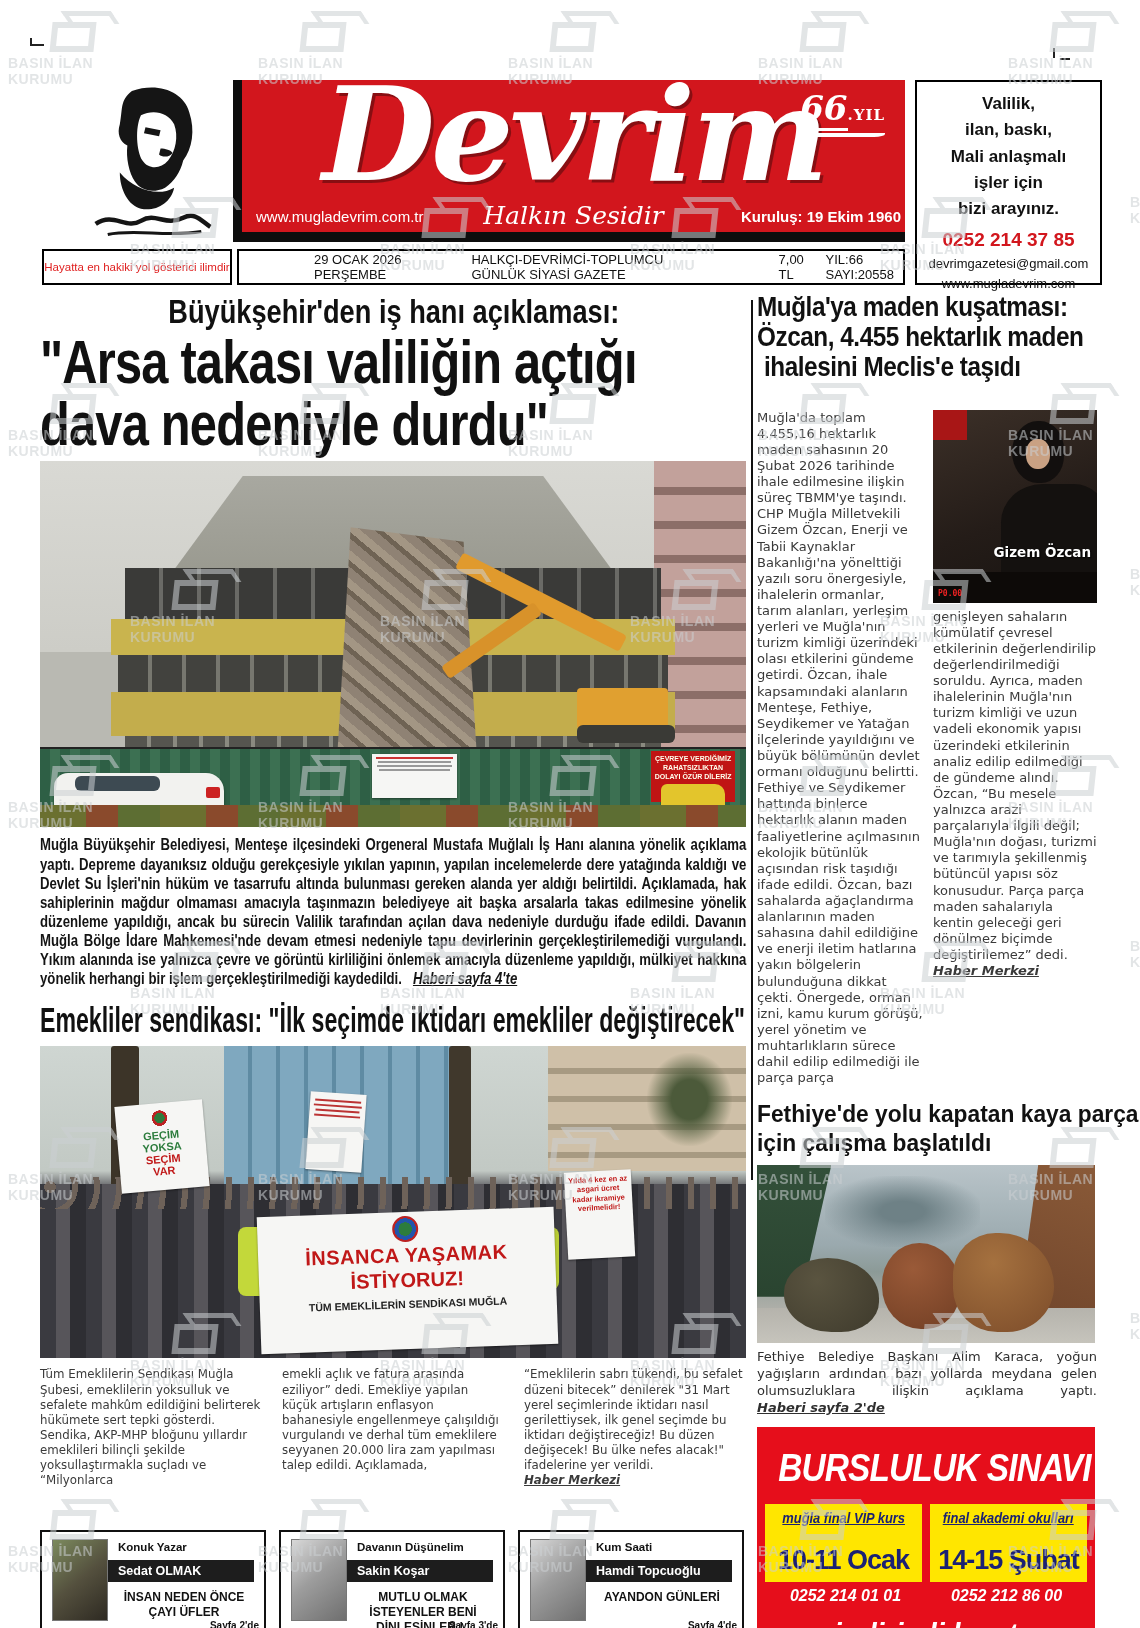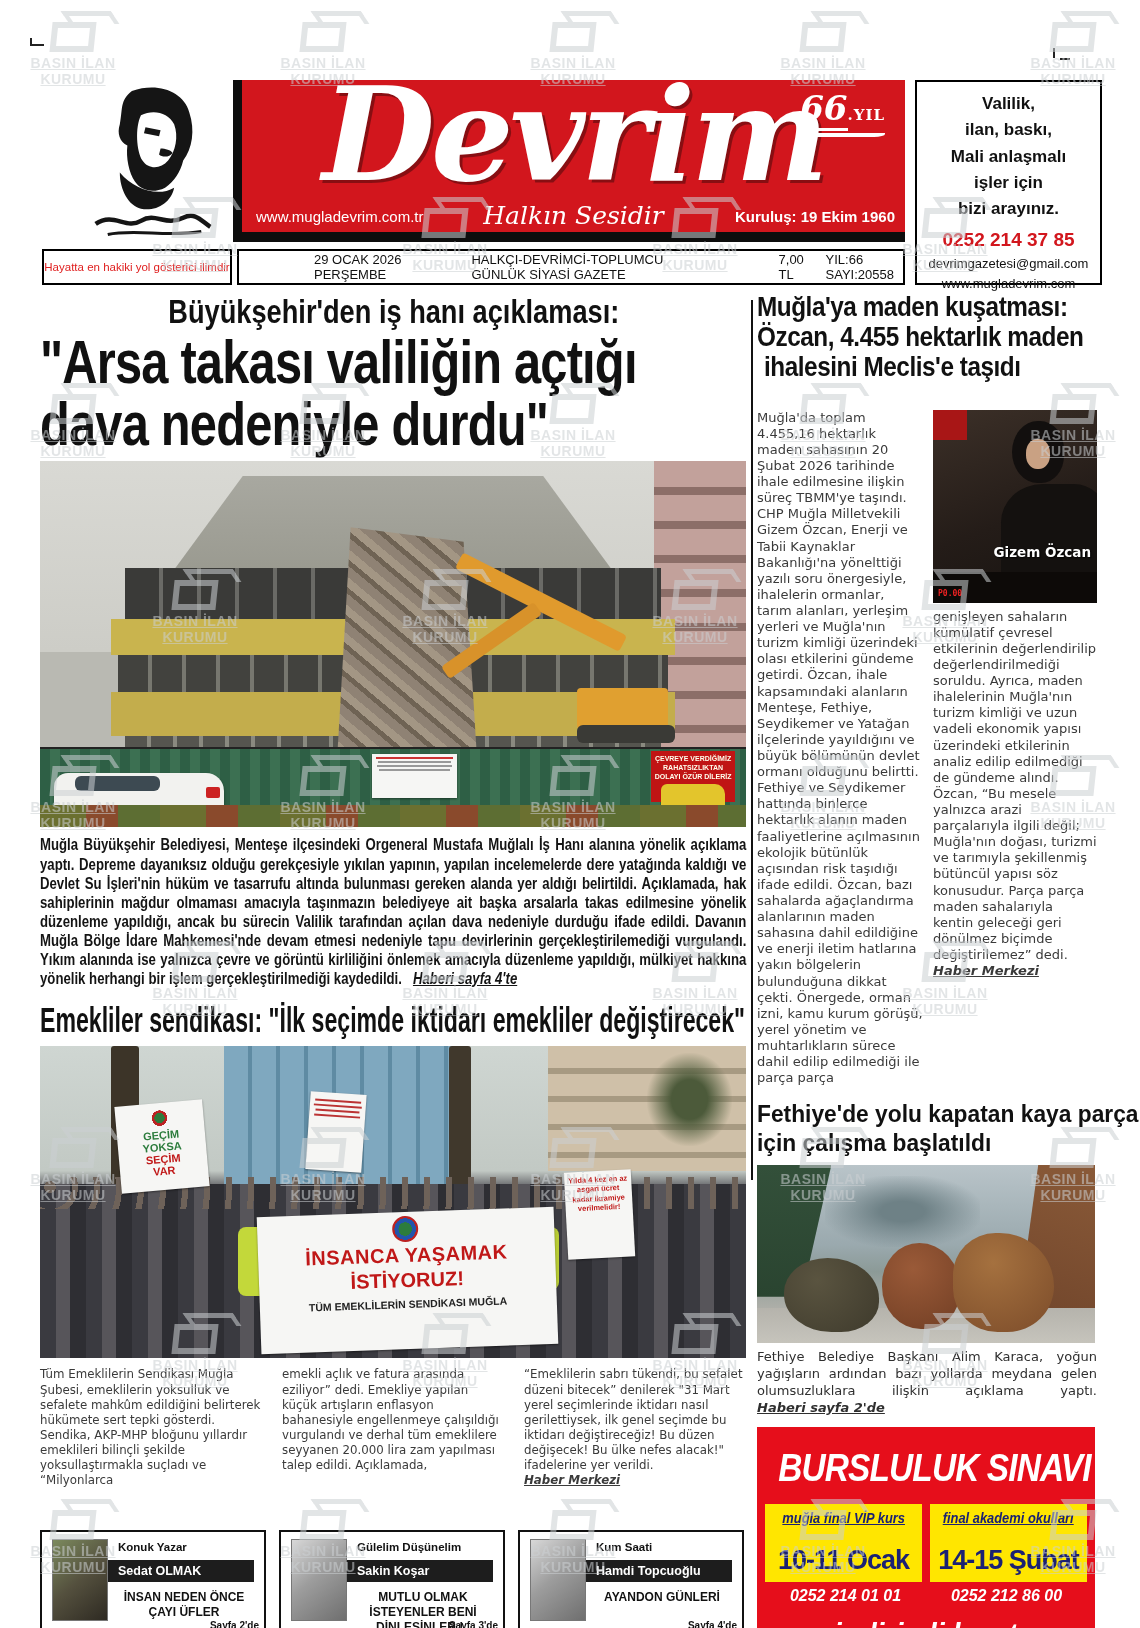--- a/index.html
+++ b/index.html
@@ -5,43 +5,43 @@
   :root{
     --masthead_red:#d2161d; --ad_red:#e60e1b; --ad_yellow:#ffe600; --ad_navy:#1b2173;
     --ink:#111111; --body_gray:#333333; --wm_gray:#ccd0d3;
   }
   *{margin:0;padding:0;box-sizing:border-box;}
   html,body{background:#e8e8e8;}
   .page{position:relative;width:1140px;height:1628px;background:#ffffff;margin:0 auto;
     overflow:hidden;font-family:"Liberation Sans",sans-serif;color:var(--ink);}
   
   #wm-layer{position:absolute;inset:0;z-index:9;pointer-events:none;opacity:.55;}
-  .wm{position:absolute;width:130px;text-align:center;color:var(--wm_gray);
-    font-weight:bold;font-size:14px;line-height:1.15;letter-spacing:.5px;text-decoration:underline;}
+  .wm{position:absolute;width:130px;color:var(--wm_gray);
+    font-weight:bold;font-size:14px;line-height:1.15;letter-spacing:.5px;}
   .wm-cube{width:44px;height:30px;border:6px solid var(--wm_gray);margin:14px auto 3px;
     position:relative;transform:skewX(-6deg);}
   .wm-cube::after{content:"";position:absolute;left:6px;top:-17px;width:40px;height:8px;
     border:5px solid var(--wm_gray);border-bottom:none;transform:skewX(38deg);}
   
   .crop{position:absolute;background:#222;}
   
   .ataturk{position:absolute;left:72px;top:82px;width:156px;height:166px;}
   .masthead{position:absolute;left:233px;top:80px;width:672px;height:162px;
     background:var(--masthead_red);border-left:9px solid #0d0d0d;border-bottom:10px solid #0d0d0d;}
   .mast-title{position:absolute;left:0;right:0;top:-22px;text-align:center;
     font-family:"DejaVu Serif",serif;font-style:italic;font-weight:bold;font-size:130px;
     color:#fff;text-shadow:3px 3px 0 rgba(0,0,0,.35);letter-spacing:-4px;}
   .badge66{position:absolute;right:20px;top:8px;color:#fff;font-family:"DejaVu Serif",serif;}
   .badge66 .n{font-size:34px;font-style:italic;font-weight:bold;border-bottom:3px solid #fff;}
   .badge66 .s{font-size:15px;font-weight:bold;letter-spacing:1px;text-align:center;}
   .badge-swoosh{height:6px;border-bottom:4px solid #fff;border-radius:0 0 60%/14px 14px;margin-top:3px;}
   .mast-web{position:absolute;left:14px;bottom:7px;color:#fff;font-size:15px;}
   .mast-slogan{position:absolute;left:0;right:0;bottom:2px;text-align:center;color:#fff;
     font-family:"DejaVu Serif",serif;font-style:italic;font-size:25px;}
-  .mast-founded{position:absolute;right:10px;bottom:7px;color:#fff;font-size:15px;font-weight:bold;}
+  .mast-founded{position:absolute;right:4px;bottom:7px;color:#fff;font-size:15px;font-weight:bold;}
   .contact-box{position:absolute;left:915px;top:80px;width:187px;height:205px;border:2px solid #000;
     background:#fff;text-align:center;padding-top:9px;line-height:1.55;}
   .contact-box .b{font-weight:bold;font-size:17px;}
   .contact-box .phone{color:#d2161d;font-weight:bold;font-size:19px;margin-top:2px;}
   .contact-box .sm{font-size:13px;line-height:1.5;}
   .motto-box{position:absolute;left:42px;top:249px;width:190px;height:36px;border:2px solid #000;
     background:#fff;display:flex;align-items:center;justify-content:center;}
   .motto-box span{color:#e02020;font-size:11.5px;}
   .dateline{position:absolute;left:237px;top:249px;width:668px;height:36px;border:2px solid #000;
     background:#fff;display:flex;align-items:center;font-size:13px;}
@@ -505,21 +505,21 @@
     <div class="colbox-row">
       <div class="colbox">
         <div class="photo c1"></div>
         <div class="tag">Konuk Yazar</div>
         <div class="namebar">Sedat OLMAK</div>
         <div class="title">İNSAN NEDEN ÖNCE ÇAYI ÜFLER</div>
         <div class="pg">Sayfa 2'de</div>
       </div>
       <div class="colbox">
         <div class="photo"></div>
-        <div class="tag">Gülelim Düşünelim</div>
+        <div class="tag">Davanın Düşünelim</div>
         <div class="namebar">Sakin Koşar</div>
         <div class="title">MUTLU OLMAK İSTEYENLER BENİ DİNLESİNLER !..</div>
         <div class="pg">Sayfa 3'de</div>
       </div>
       <div class="colbox">
         <div class="photo"></div>
         <div class="tag">Kum Saati</div>
         <div class="namebar">Hamdi Topcuoğlu</div>
         <div class="title">AYANDON GÜNLERİ</div>
         <div class="pg">Sayfa 4'de</div>

